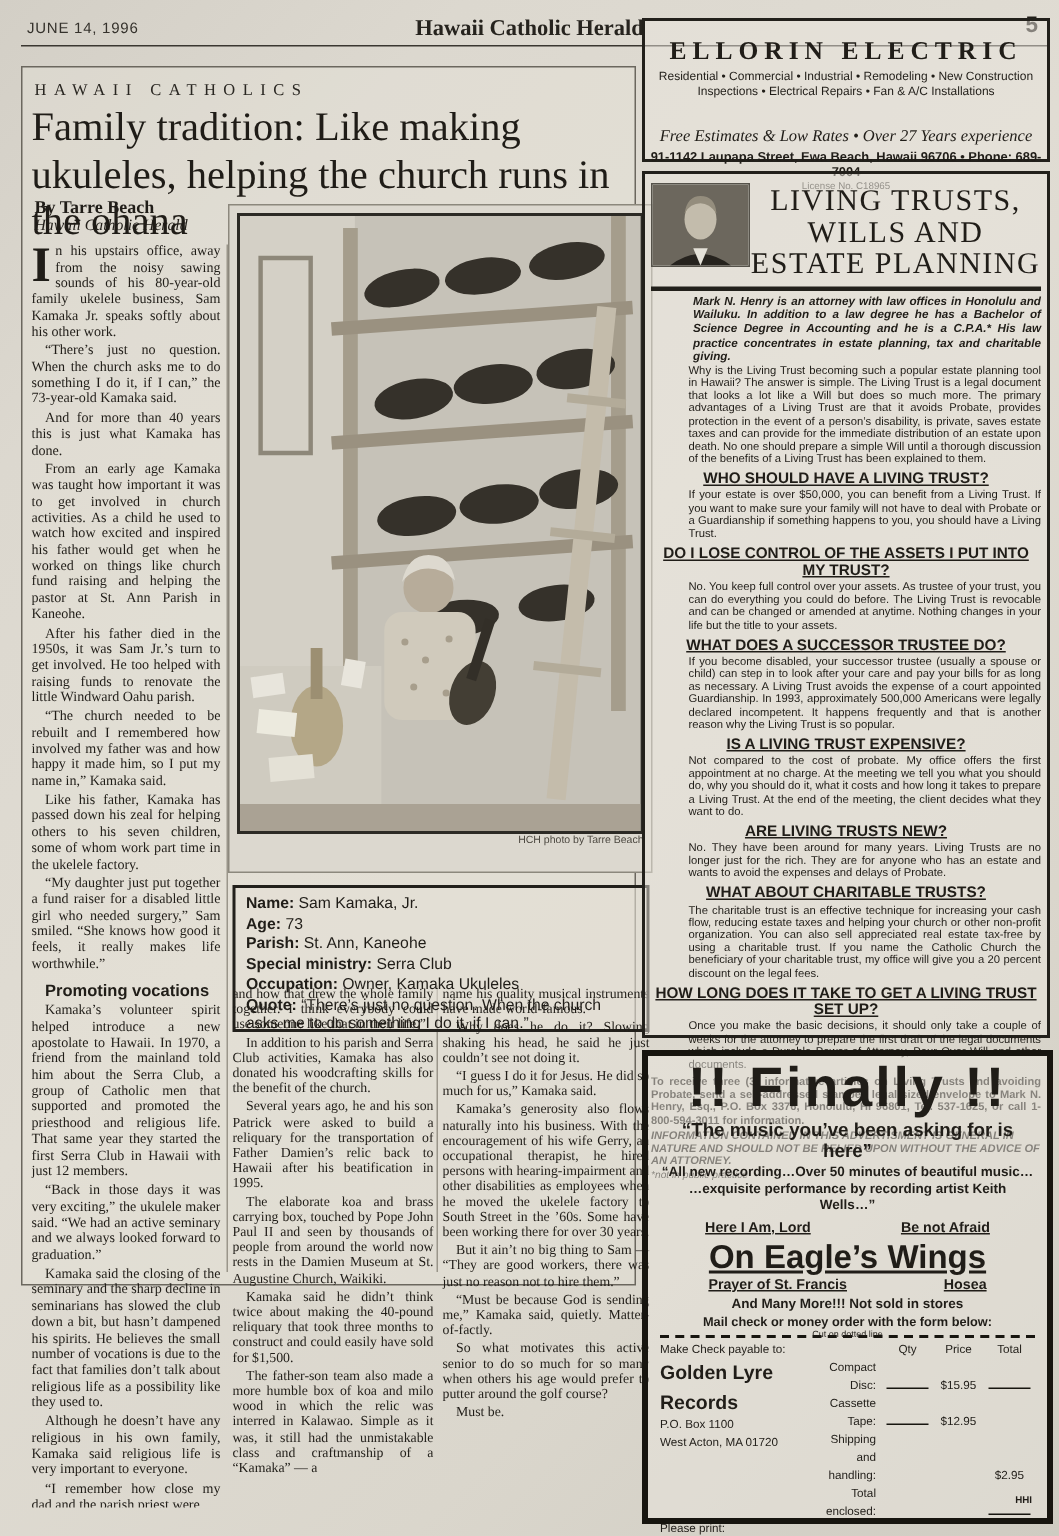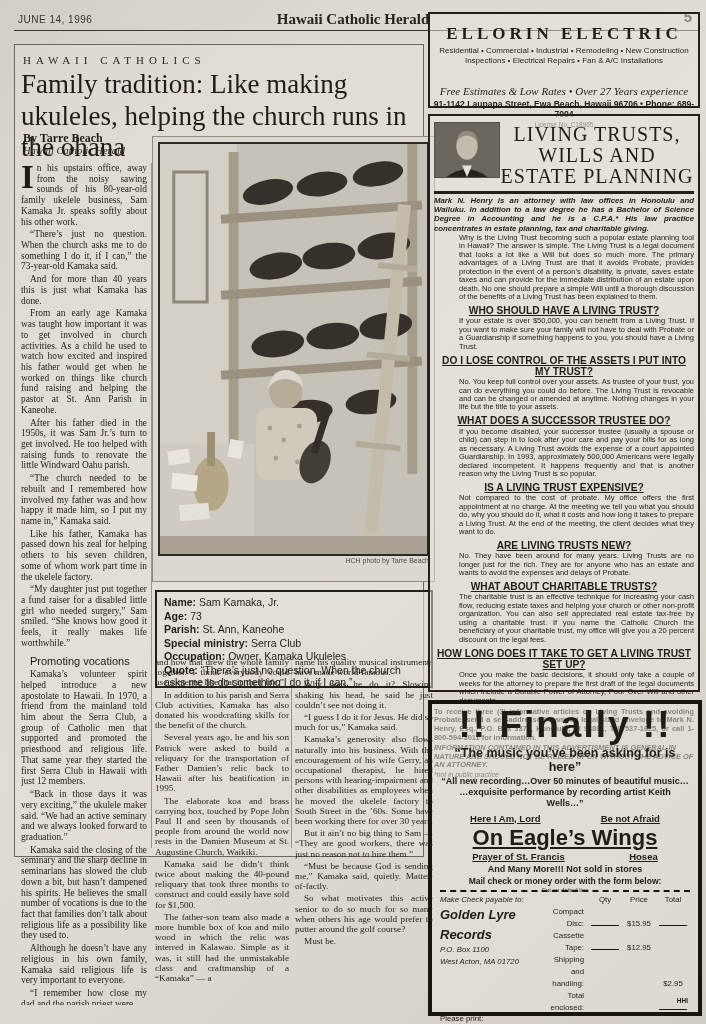--- a/index.html
+++ b/index.html
@@ -24,21 +24,21 @@
 
   .col { position:absolute; overflow:hidden; text-align:justify; }
   .col p { text-indent:9px; margin-bottom:2px; }
   .col p.noindent { text-indent:0; }
   .col1 { left:6px; top:118px; width:126px; height:842px; font-size:9.4px; line-height:1.14; }
   .col2 { left:140px; top:612px; width:134px; height:350px; font-size:9.2px; line-height:1.11; }
   .col3 { left:280px; top:612px; width:138px; height:350px; font-size:9.2px; line-height:1.11; }
   .vrule1 { position:absolute; left:136px; top:118px; bottom:8px; border-left:1px solid #9a958a; }
   .vrule2 { position:absolute; left:276px; top:612px; bottom:8px; border-left:1px solid #9a958a; }
   .dropcap { float:left; font-size:33px; line-height:.78; font-weight:bold; padding:2px 3px 0 0; }
-  .subhead { font-family:"Liberation Sans",sans-serif; font-size:11px; font-weight:normal; margin:6px 0 3px; text-indent:0; }
+  .subhead { font-family:"Liberation Sans",sans-serif; font-size:11px; font-weight:bold; margin:6px 0 3px; text-indent:0; }
 
   
   .photo-frame { position:absolute; left:137px; top:91px; width:283px; height:446px; border:1px solid #8c887d; padding:5px; background:#dcd8cf; }
   .photo { width:100%; height:414px; border:2px solid #2c2a25; background:#c8c4ba; display:block; }
   .photo-caption { margin-top:1px; text-align:right; font-family:"Liberation Sans",sans-serif; font-size:7px; color:#4c4840; }
 
   
   .infobox { position:absolute; left:140px; top:545px; width:278px; height:98px; border:2px solid #22201b; background:rgba(228,224,214,.6);
              font-family:"Liberation Sans",sans-serif; font-size:10.5px; padding:4px 7px; }
   .infobox .row { margin-bottom:1.5px; }
@@ -50,42 +50,42 @@
   .ellorin-svc { font-family:"Liberation Sans",sans-serif; font-size:8px; line-height:1.3; margin-top:2px; }
   .ellorin-tag { font-size:11px; font-style:italic; margin-top:18px; }
   .ellorin-addr { font-family:"Liberation Sans",sans-serif; font-size:8.6px; font-weight:bold; margin-top:2px; }
   .ellorin-lic { font-family:"Liberation Sans",sans-serif; font-size:6.5px; margin-top:2px; color:#3c3933; }
 
   .ad-trust { position:absolute; left:428px; top:114px; width:272px; height:578px; border:2px solid #22201b; background:rgba(234,230,221,.5); padding:6px 4px; }
   .trust-top { display:flex; }
   .trust-photo { width:66px; height:56px; border:1px solid #55524a; flex:none; }
   .trust-title { flex:1; text-align:center; font-size:20px; line-height:1.05; letter-spacing:1px; padding-top:2px; }
   .trust-bar { border-top:3px solid #22201b; margin:4px 0 2px; }
-  .trust-intro { font-size:7.8px; font-style:italic; font-weight:bold; line-height:1.18; font-family:"Liberation Sans",sans-serif; text-align:justify; }
+  .trust-intro { font-size:7.8px; font-style:italic; font-weight:bold; line-height:1.18; font-family:"Liberation Sans",sans-serif; text-align:justify;margin-left:28px; }
   .trust-h { font-family:"Liberation Sans",sans-serif; font-size:10.2px; font-weight:bold; text-align:center; text-decoration:underline; margin-top:3.5px; line-height:1.1; }
   .trust-b { font-family:"Liberation Sans",sans-serif; font-size:7.5px; line-height:1.13; text-align:justify; margin-top:1px;margin-left:25px; }
   .trust-b::first-line { }
   .trust-contact { font-family:"Liberation Sans",sans-serif; font-size:7.4px; font-weight:bold; line-height:1.15; text-align:justify; margin-top:3px; }
   .trust-disc { font-family:"Liberation Sans",sans-serif; font-size:7.4px; font-style:italic; font-weight:bold; line-height:1.15; margin-top:2px; }
   .trust-foot { font-family:"Liberation Sans",sans-serif; font-size:6.8px; font-style:italic; margin-top:1px; }
 
   .ad-finally { position:absolute; left:428px; top:700px; width:274px; height:316px; border:4px solid #17150f; background:rgba(234,230,221,.5); padding:2px 8px; text-align:center; font-family:"Liberation Sans",sans-serif; }
   .fin-title { font-size:37px; font-weight:bold; letter-spacing:2px; line-height:1.05; }
   .fin-tag { font-size:12.5px; font-weight:bold; margin-top:1px;text-align:center; }
   .fin-quote { font-size:9px; font-weight:bold; line-height:1.25; margin-top:2px; }
   .fin-songrow { display:flex; justify-content:space-around; font-size:9.5px; font-weight:bold; margin-top:3px; }
   .fin-song { text-decoration:underline; }
   .fin-big { font-size:22px; font-weight:bold; text-decoration:underline; margin-top:1px; }
   .fin-more { font-size:9px; font-weight:bold; margin-top:2px; }
   .fin-mail { font-size:8.5px; font-weight:bold; margin-top:2px; }
   .fin-cut { font-size:6px; margin-top:1px; }
   .fin-dash { border-top:2px dashed #17150f; margin-top:-3px; }
   .form { text-align:left; font-size:7.8px; margin-top:2px; }
   .form-top { display:flex; }
-  .form-left { width:105px; flex:none; line-height:1.5;font-style:italic; }
+  .form-left { width:105px; flex:none; line-height:1.5; }
   .form-left .payee { font-weight:bold; font-size:13px; }
   .form-right { flex:1; }
   .frow { display:flex; align-items:flex-end; line-height:1.55; }
   .frow .flabel { flex:1; text-align:right; padding-right:4px; }
   .fcell { width:34px; flex:none; text-align:center; }
   .blank { display:inline-block; width:28px; border-bottom:1px solid #17150f; height:8px; }
   .fin-code { position:absolute; right:10px; bottom:8px; font-size:6.5px; font-weight:bold; }
 </style>
 </head>
 <body>

